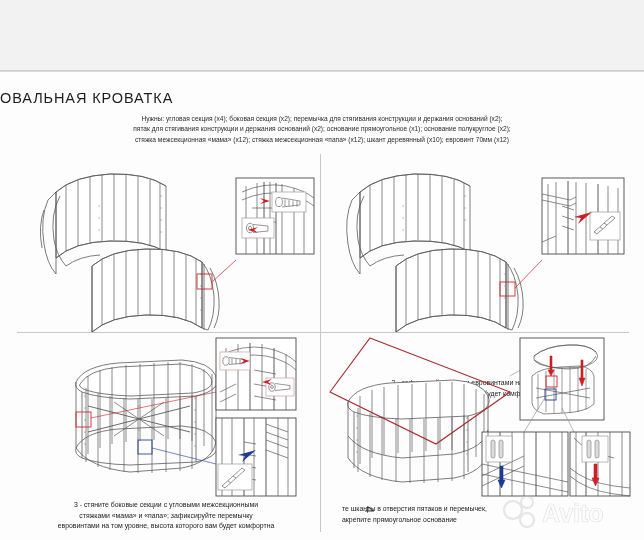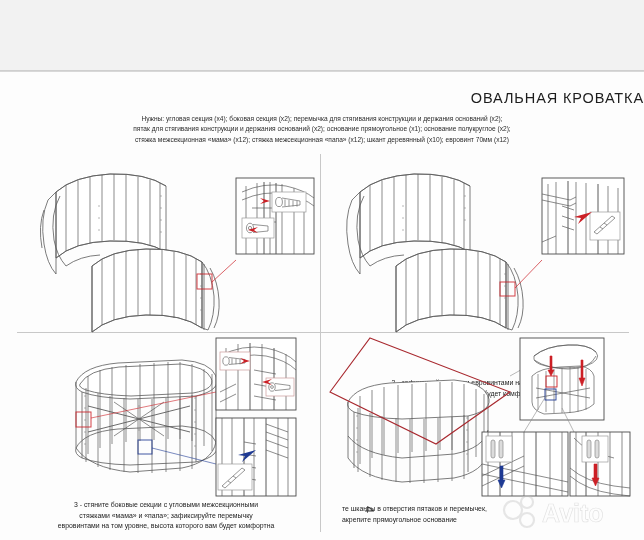--- a/index.html
+++ b/index.html
@@ -41,21 +41,21 @@
     left: 0; top: 72px;
     width: 644px; height: 468px;
     background: #fdfdfd;
     overflow: hidden;
   }
 
   .page-title {
     position: absolute;
     left: 0; top: 18px;
     width: 644px;
-    text-align: right;
+    text-align: left;
     font-size: 14.5px;
     letter-spacing: .9px;
     color: #1d1d1d;
   }
 
   .parts-list {
     position: absolute;
     left: 52px; top: 42px;
     width: 540px;
     text-align: center;

